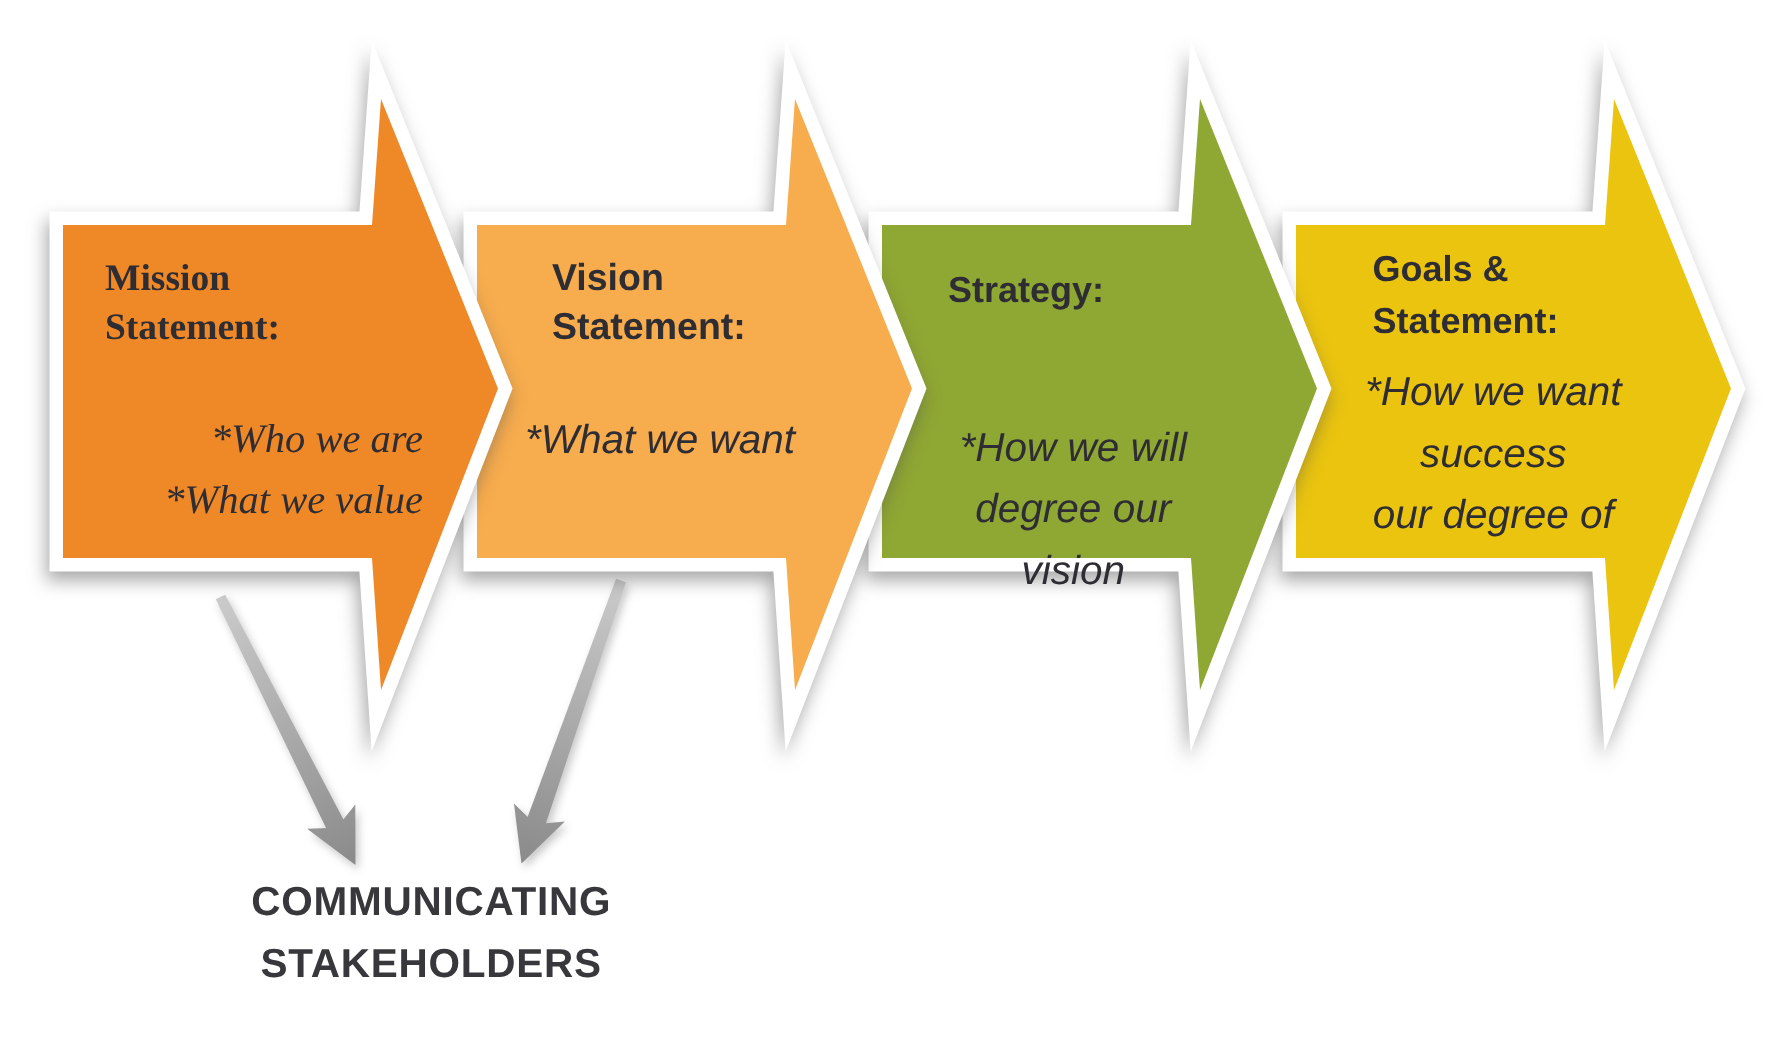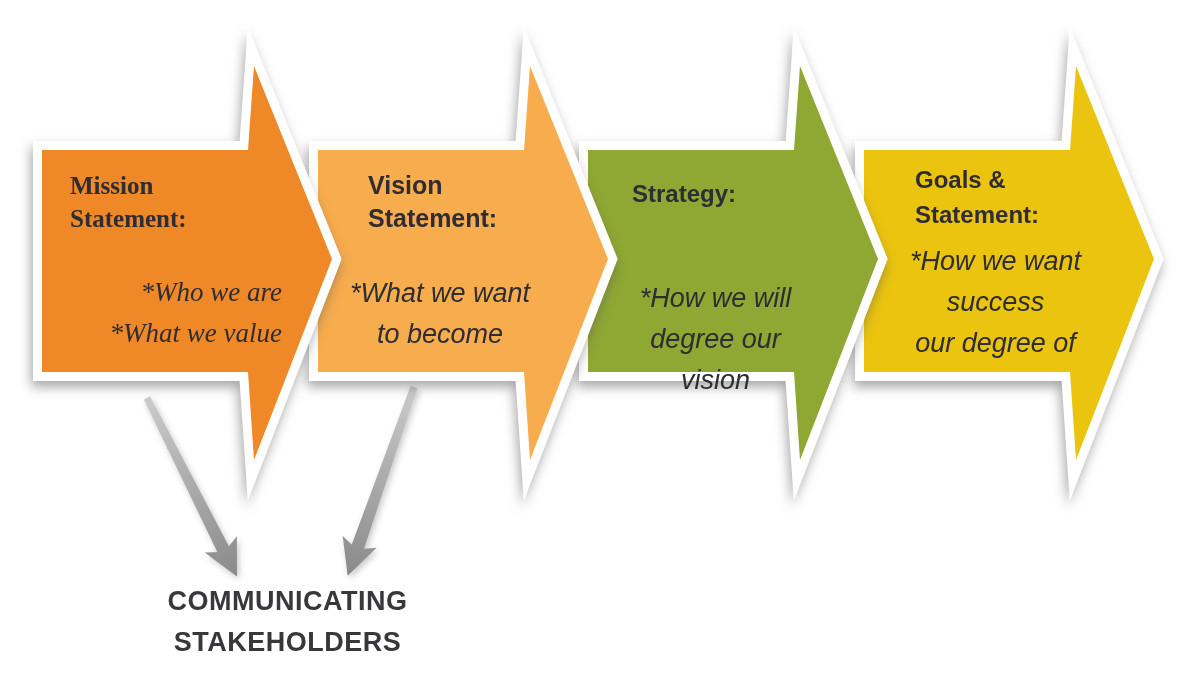--- a/index.html
+++ b/index.html
@@ -80,21 +80,20 @@
   <div class="arrow-unit a2">
     <svg class="arrow-svg" width="310" height="420" viewBox="0 0 310 420">
       <polygon points="10,95 216,95 222,11 300,204 222,405 216,317 10,317" stroke="#FFFFFF" stroke-width="18" stroke-miterlimit="9" paint-order="stroke" stroke-linejoin="miter" fill="#F7AC4D"></polygon>
     </svg>
     <div class="arrow-heading">
       <span>Vision</span>
       <span>Statement:</span>
     </div>
     <div class="arrow-detail ad-center">
       <span>*What we want</span>
-      <span>to become</span>
     </div>
   </div>
 
   <div class="arrow-unit a3">
     <svg class="arrow-svg" width="310" height="420" viewBox="0 0 310 420">
       <polygon points="10,95 216,95 222,11 300,204 222,405 216,317 10,317" stroke="#FFFFFF" stroke-width="18" stroke-miterlimit="9" paint-order="stroke" stroke-linejoin="miter" fill="#8FA733"></polygon>
     </svg>
     <div class="arrow-heading h-lg">
       <span>Strategy:</span>
     </div>

